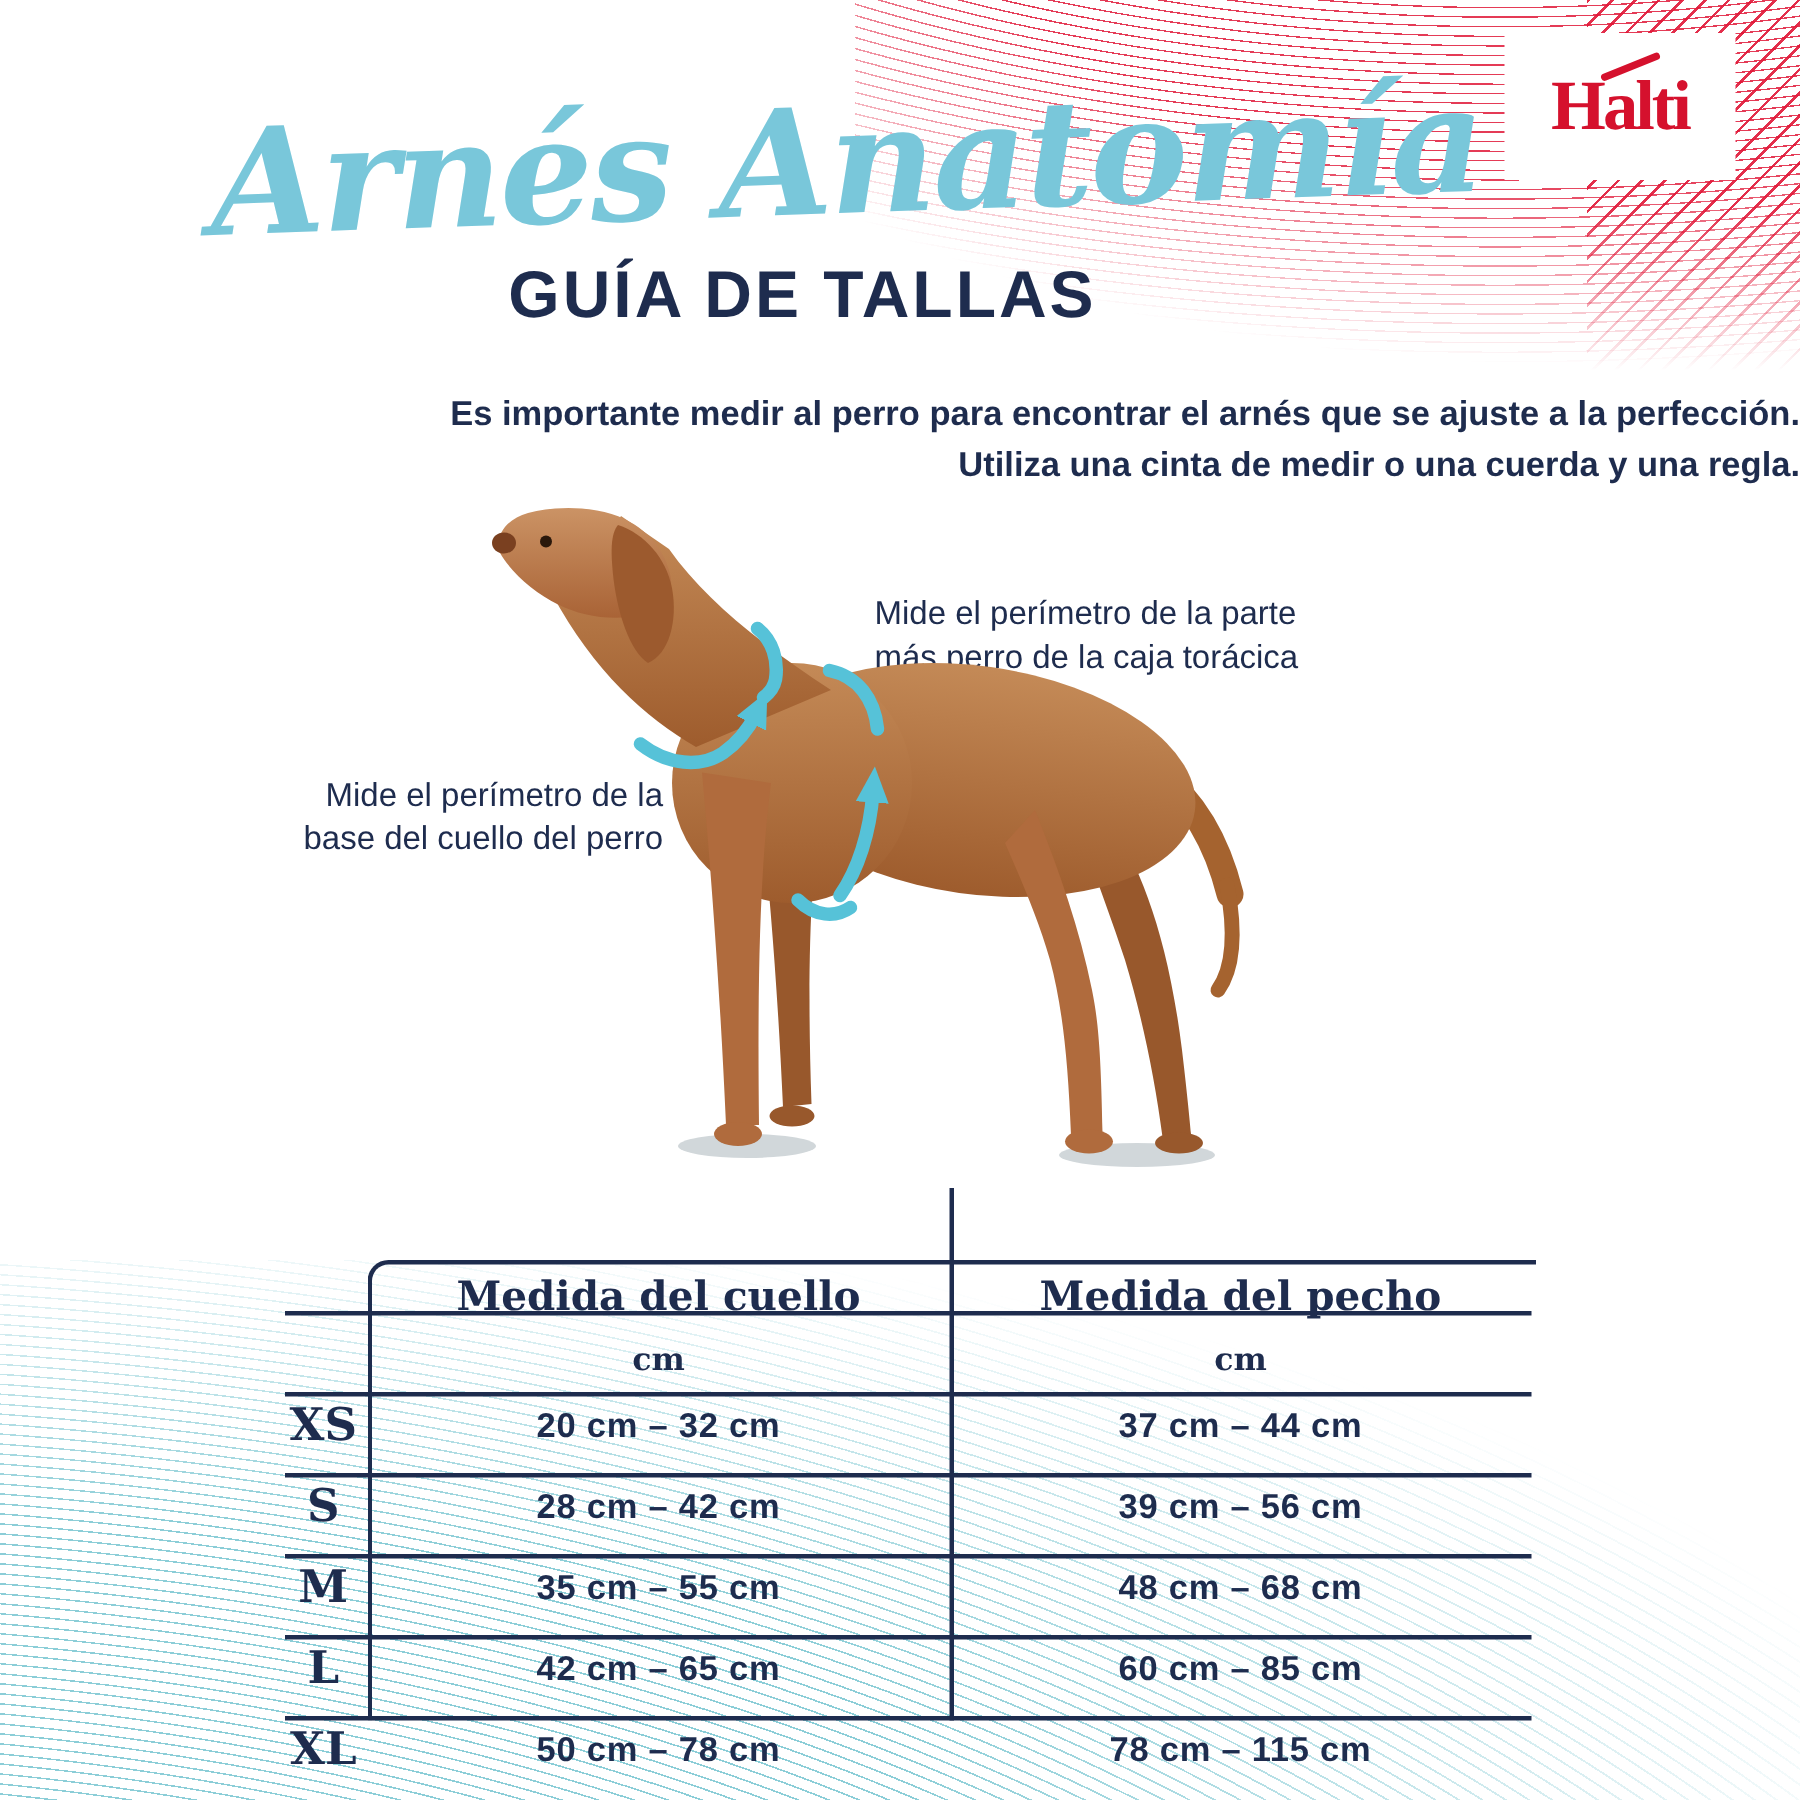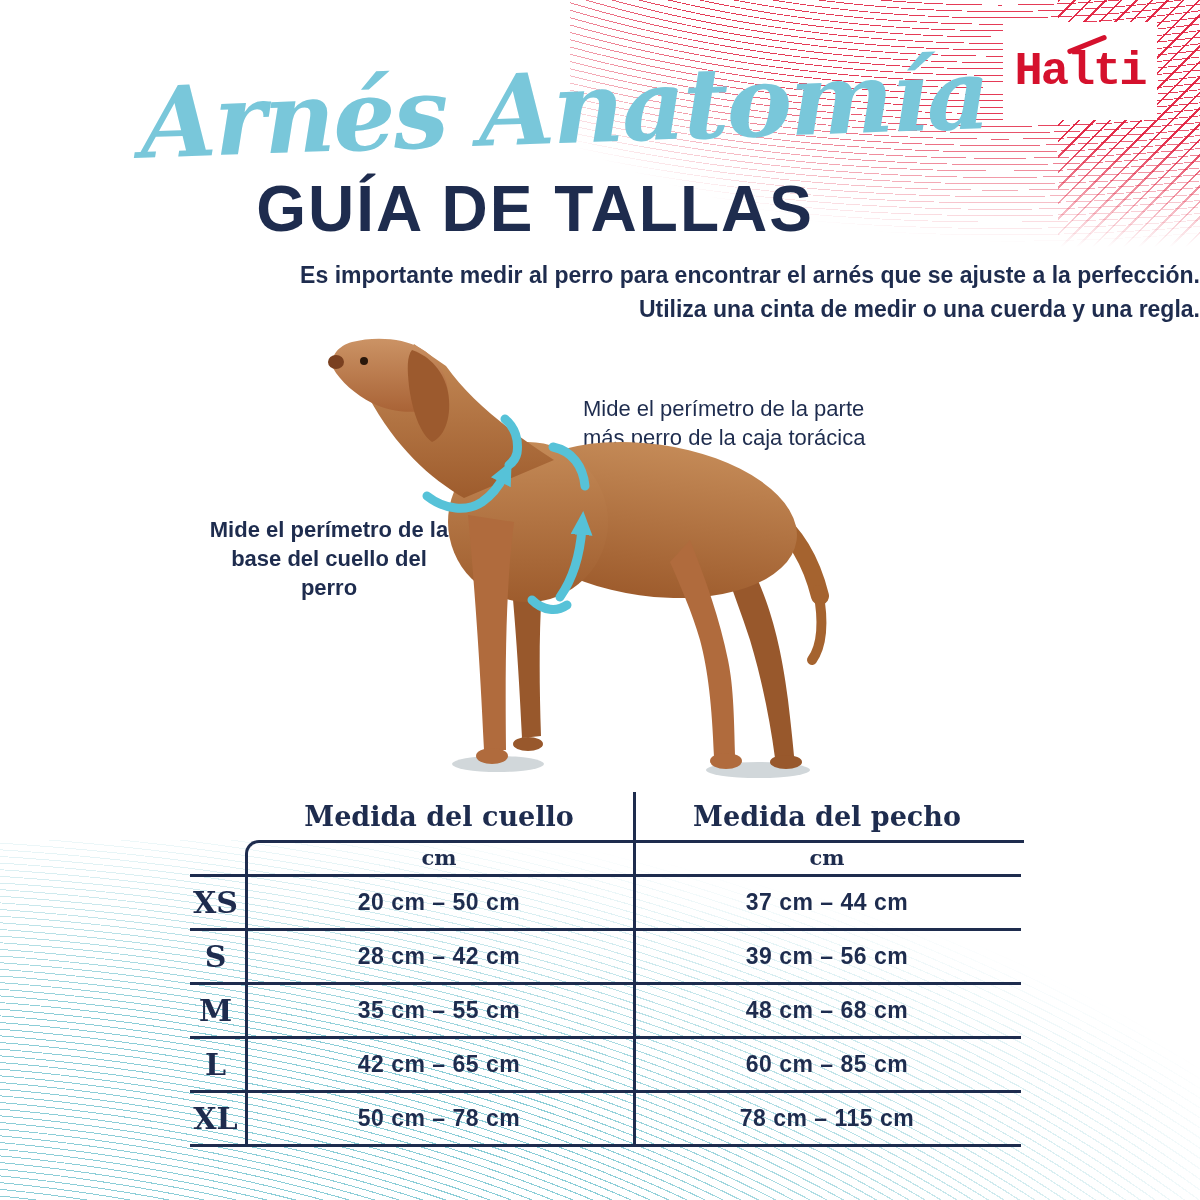--- a/index.html
+++ b/index.html
@@ -28,57 +28,57 @@
       rgba(110,193,205,.8) 0 1.7px, transparent 1.7px 11.5px);
     -webkit-mask-image:radial-gradient(128% 132% at 4% 96%, #000 36%, rgba(0,0,0,.45) 60%, transparent 79%);
     mask-image:radial-gradient(128% 132% at 4% 96%, #000 36%, rgba(0,0,0,.45) 60%, transparent 79%);
   }
   
   .logo{
     position:absolute;left:1003px;top:22px;width:154px;height:98px;z-index:3;
     background:#ffffff;display:flex;align-items:center;justify-content:center;
   }
   .logo-text{
-    font-family:Liberation Mono, monospace;font-weight:700;font-size:47px;
+    font-family:Liberation Serif, serif;font-weight:700;font-size:47px;
     color:#d5112d;letter-spacing:-2px;position:relative;
   }
   .logo-slash{
     position:absolute;left:63px;top:20px;width:42px;height:5px;background:#d5112d;
     transform:rotate(-22deg);border-radius:3px;
   }
   
   .title-script{
     position:absolute;left:140px;top:34px;width:840px;height:150px;z-index:2;
     font-family:"DejaVu Serif","Liberation Serif",serif;font-style:italic;font-weight:700;
     font-size:98px;line-height:150px;color:#79c7da;text-align:center;
     transform:rotate(-2deg);letter-spacing:-2px;white-space:nowrap;
   }
   .title-main{
     position:absolute;left:150px;top:172px;width:770px;z-index:2;
-    font-weight:700;font-size:64px;letter-spacing:2px;text-align:center;
+    font-weight:700;font-size:44px;letter-spacing:2px;text-align:center;
     color:#1e2c4e;white-space:nowrap;
   }
   .intro{position:absolute;left:0;top:258px;width:1200px;z-index:2;text-align:right;
     font-weight:700;font-size:23px;line-height:34px;color:#1e2c4e;}
   
   .note{position:absolute;z-index:2;font-size:22px;line-height:29px;font-weight:500;color:#1e2c4e;}
   .note-chest{left:583px;top:394px;width:330px;text-align:left;}
-  .note-neck{left:204px;top:515px;width:250px;text-align:center;font-weight:bold;}
+  .note-neck{left:192px;top:515px;width:250px;text-align:right;}
   
   .dog-svg{position:absolute;left:290px;top:330px;width:640px;height:480px;z-index:2;}
   
   .tbl{position:absolute;left:0;top:0;width:1200px;height:1200px;z-index:2;}
   .cm-box{
     position:absolute;left:245px;top:840px;width:776px;height:304px;
     border-top:3px solid #1e2c4e;border-left:3px solid #1e2c4e;
     border-top-left-radius:14px;
   }
   .h-line{position:absolute;left:190px;width:831px;height:3px;background:#1e2c4e;}
   .v-line{position:absolute;left:633px;top:792px;width:3px;height:355px;background:#1e2c4e;}
-  .cell{position:absolute;display:flex;align-items:center;justify-content:center;white-space:nowrap;}
+  .cell{position:absolute;display:flex;align-items:center;justify-content:center;white-space:nowrap;margin-top:48px;}
   .th{font-family:"DejaVu Serif","Liberation Serif",serif;font-weight:700;font-size:27px;color:#1e2c4e;}
   .unit{font-family:"DejaVu Serif","Liberation Serif",serif;font-weight:700;font-size:21px;color:#1e2c4e;}
   .size-lbl{font-family:"DejaVu Serif","Liberation Serif",serif;font-weight:700;font-size:30px;color:#1e2c4e;}
   .val{font-weight:600;font-size:23px;color:#1e2c4e;letter-spacing:.5px;}
 </style>
 </head>
 <body>
 
 <div class="canvas">
 
@@ -177,21 +177,21 @@
     <div class="h-line" style="top:1090px"></div>
     <div class="h-line" style="top:1144px"></div>
 
     <div class="cell th" style="left:245px;top:798px;width:388px;height:36px">Medida del cuello</div>
     <div class="cell th" style="left:633px;top:798px;width:388px;height:36px">Medida del pecho</div>
 
     <div class="cell unit" style="left:245px;top:843px;width:388px;height:28px">cm</div>
     <div class="cell unit" style="left:633px;top:843px;width:388px;height:28px">cm</div>
 
     <div class="cell size-lbl" style="left:186px;top:877px;width:59px;height:51px">XS</div>
-    <div class="cell val" style="left:245px;top:877px;width:388px;height:51px">20 cm – 50 cm</div>
+    <div class="cell val" style="left:245px;top:877px;width:388px;height:51px">20 cm – 32 cm</div>
     <div class="cell val" style="left:633px;top:877px;width:388px;height:51px">37 cm – 44 cm</div>
 
     <div class="cell size-lbl" style="left:186px;top:931px;width:59px;height:51px">S</div>
     <div class="cell val" style="left:245px;top:931px;width:388px;height:51px">28 cm – 42 cm</div>
     <div class="cell val" style="left:633px;top:931px;width:388px;height:51px">39 cm – 56 cm</div>
 
     <div class="cell size-lbl" style="left:186px;top:985px;width:59px;height:51px">M</div>
     <div class="cell val" style="left:245px;top:985px;width:388px;height:51px">35 cm – 55 cm</div>
     <div class="cell val" style="left:633px;top:985px;width:388px;height:51px">48 cm – 68 cm</div>
 

